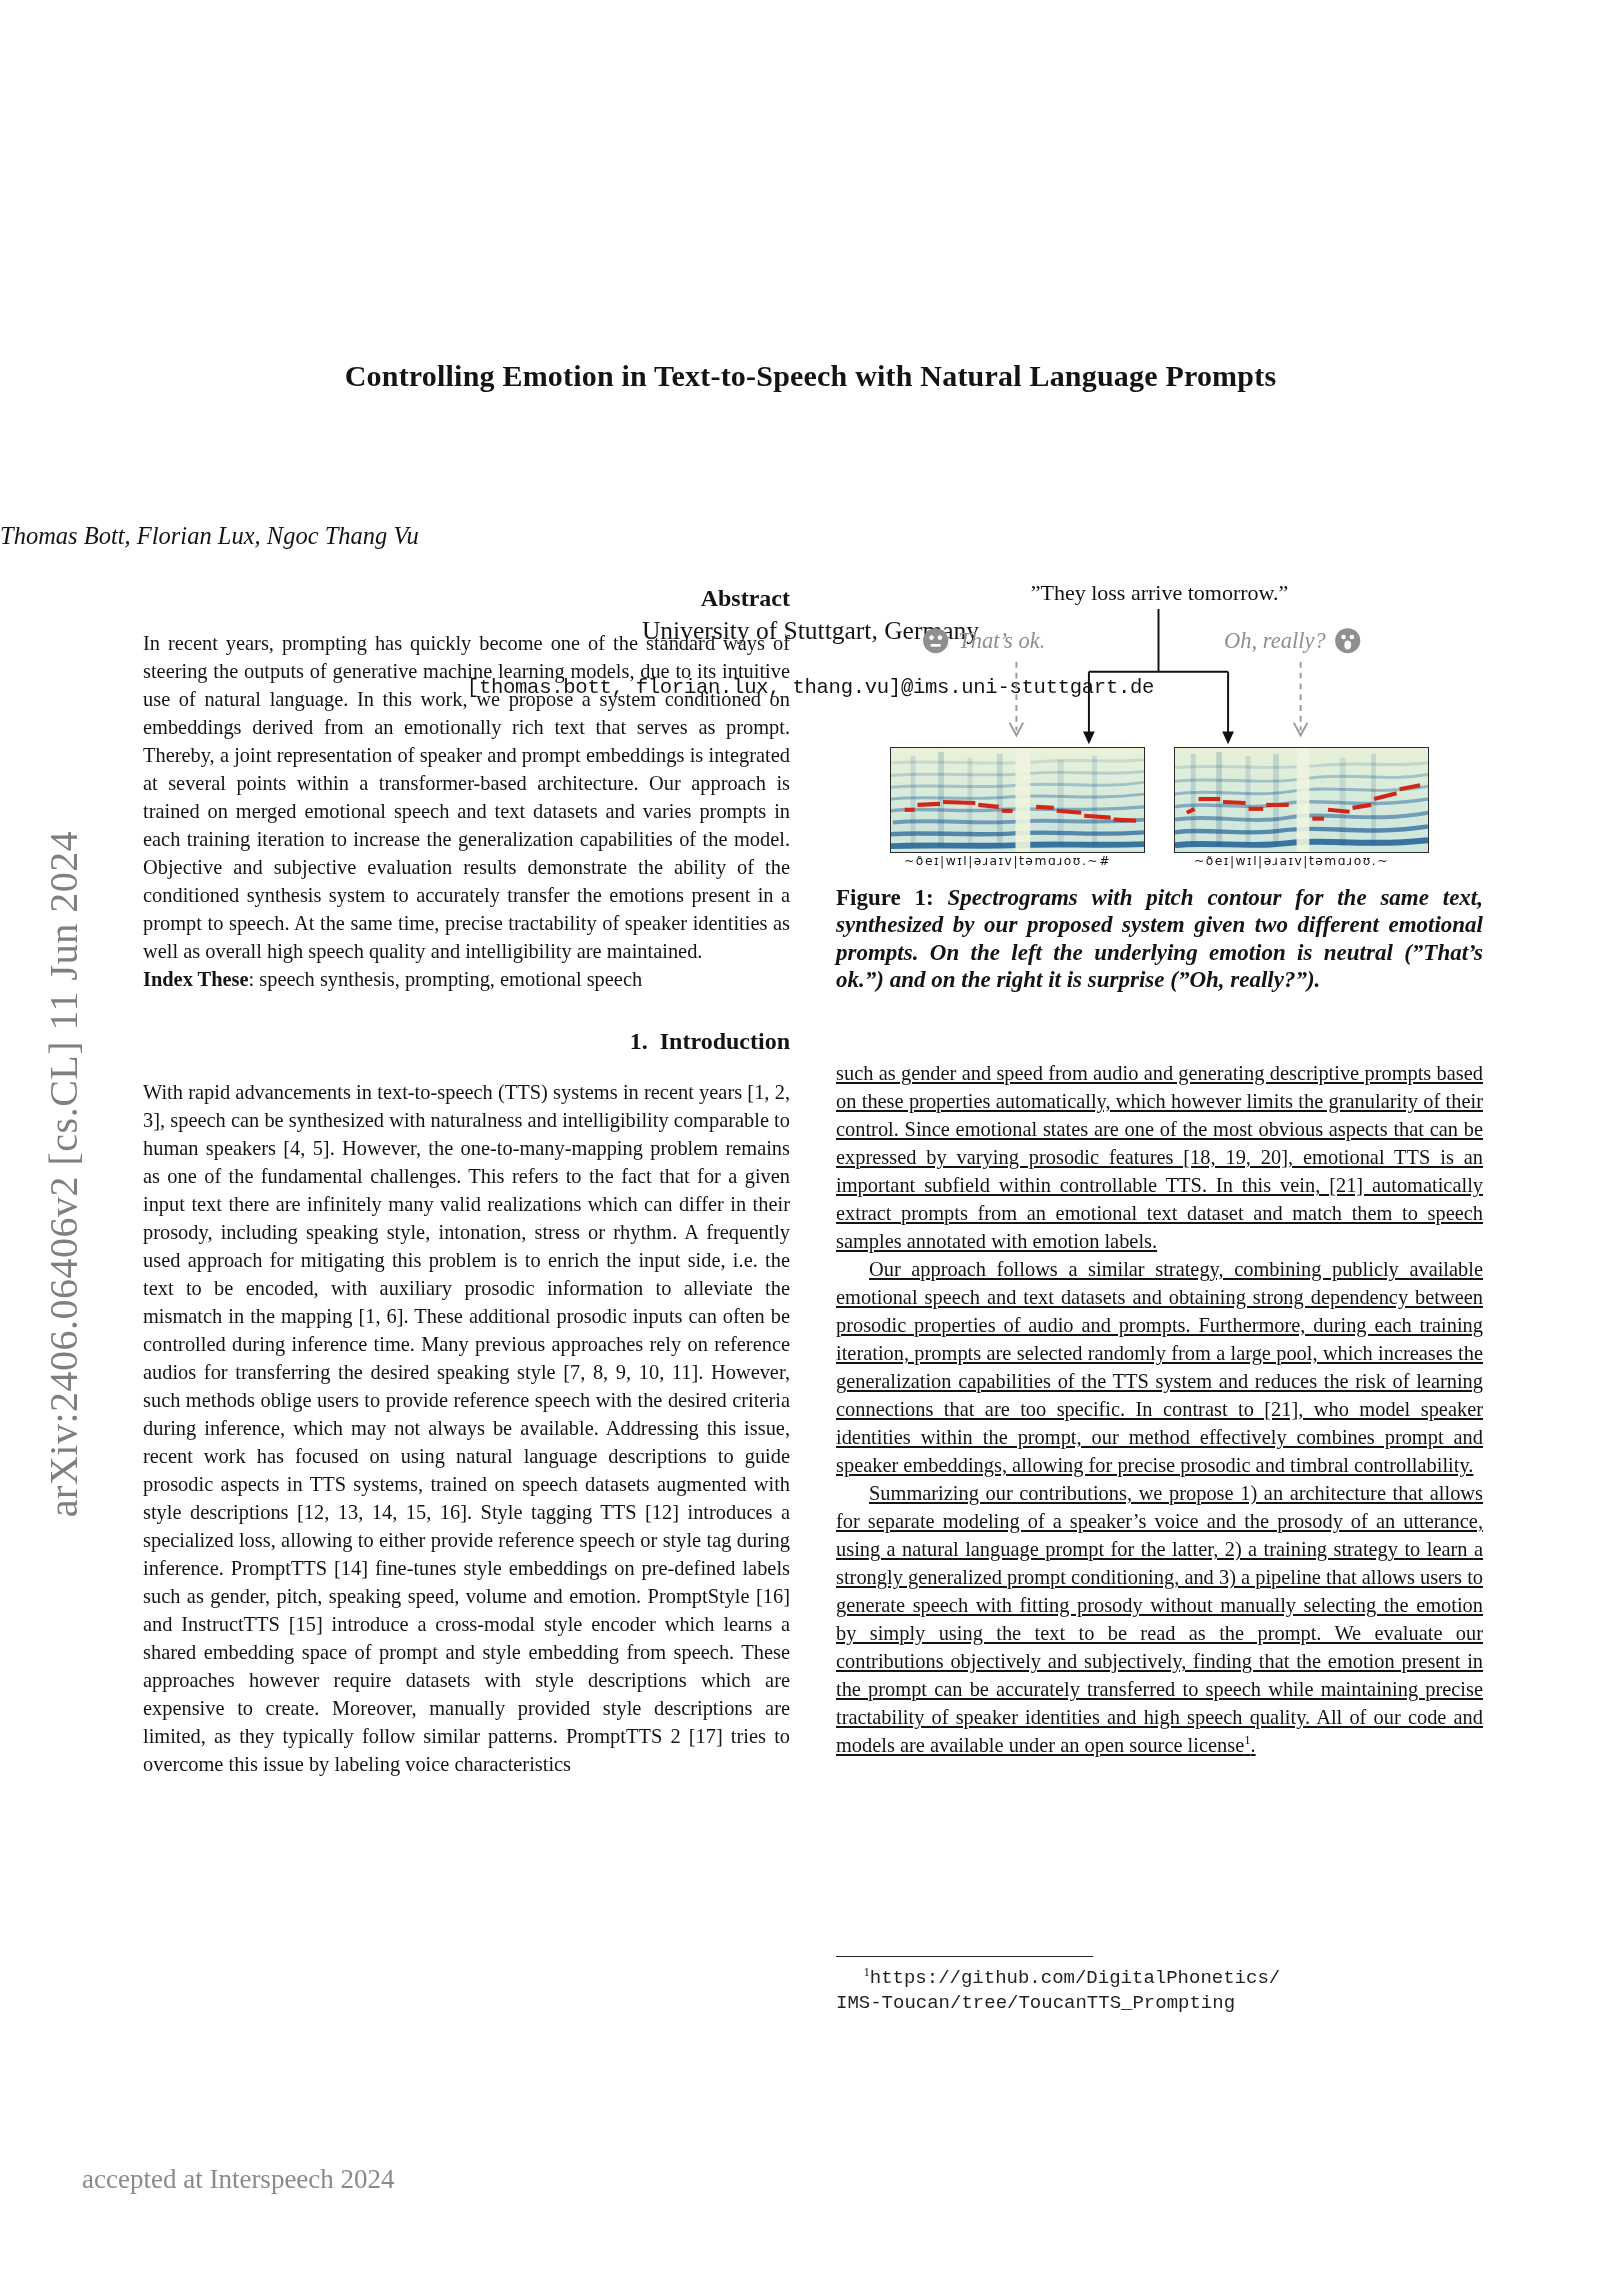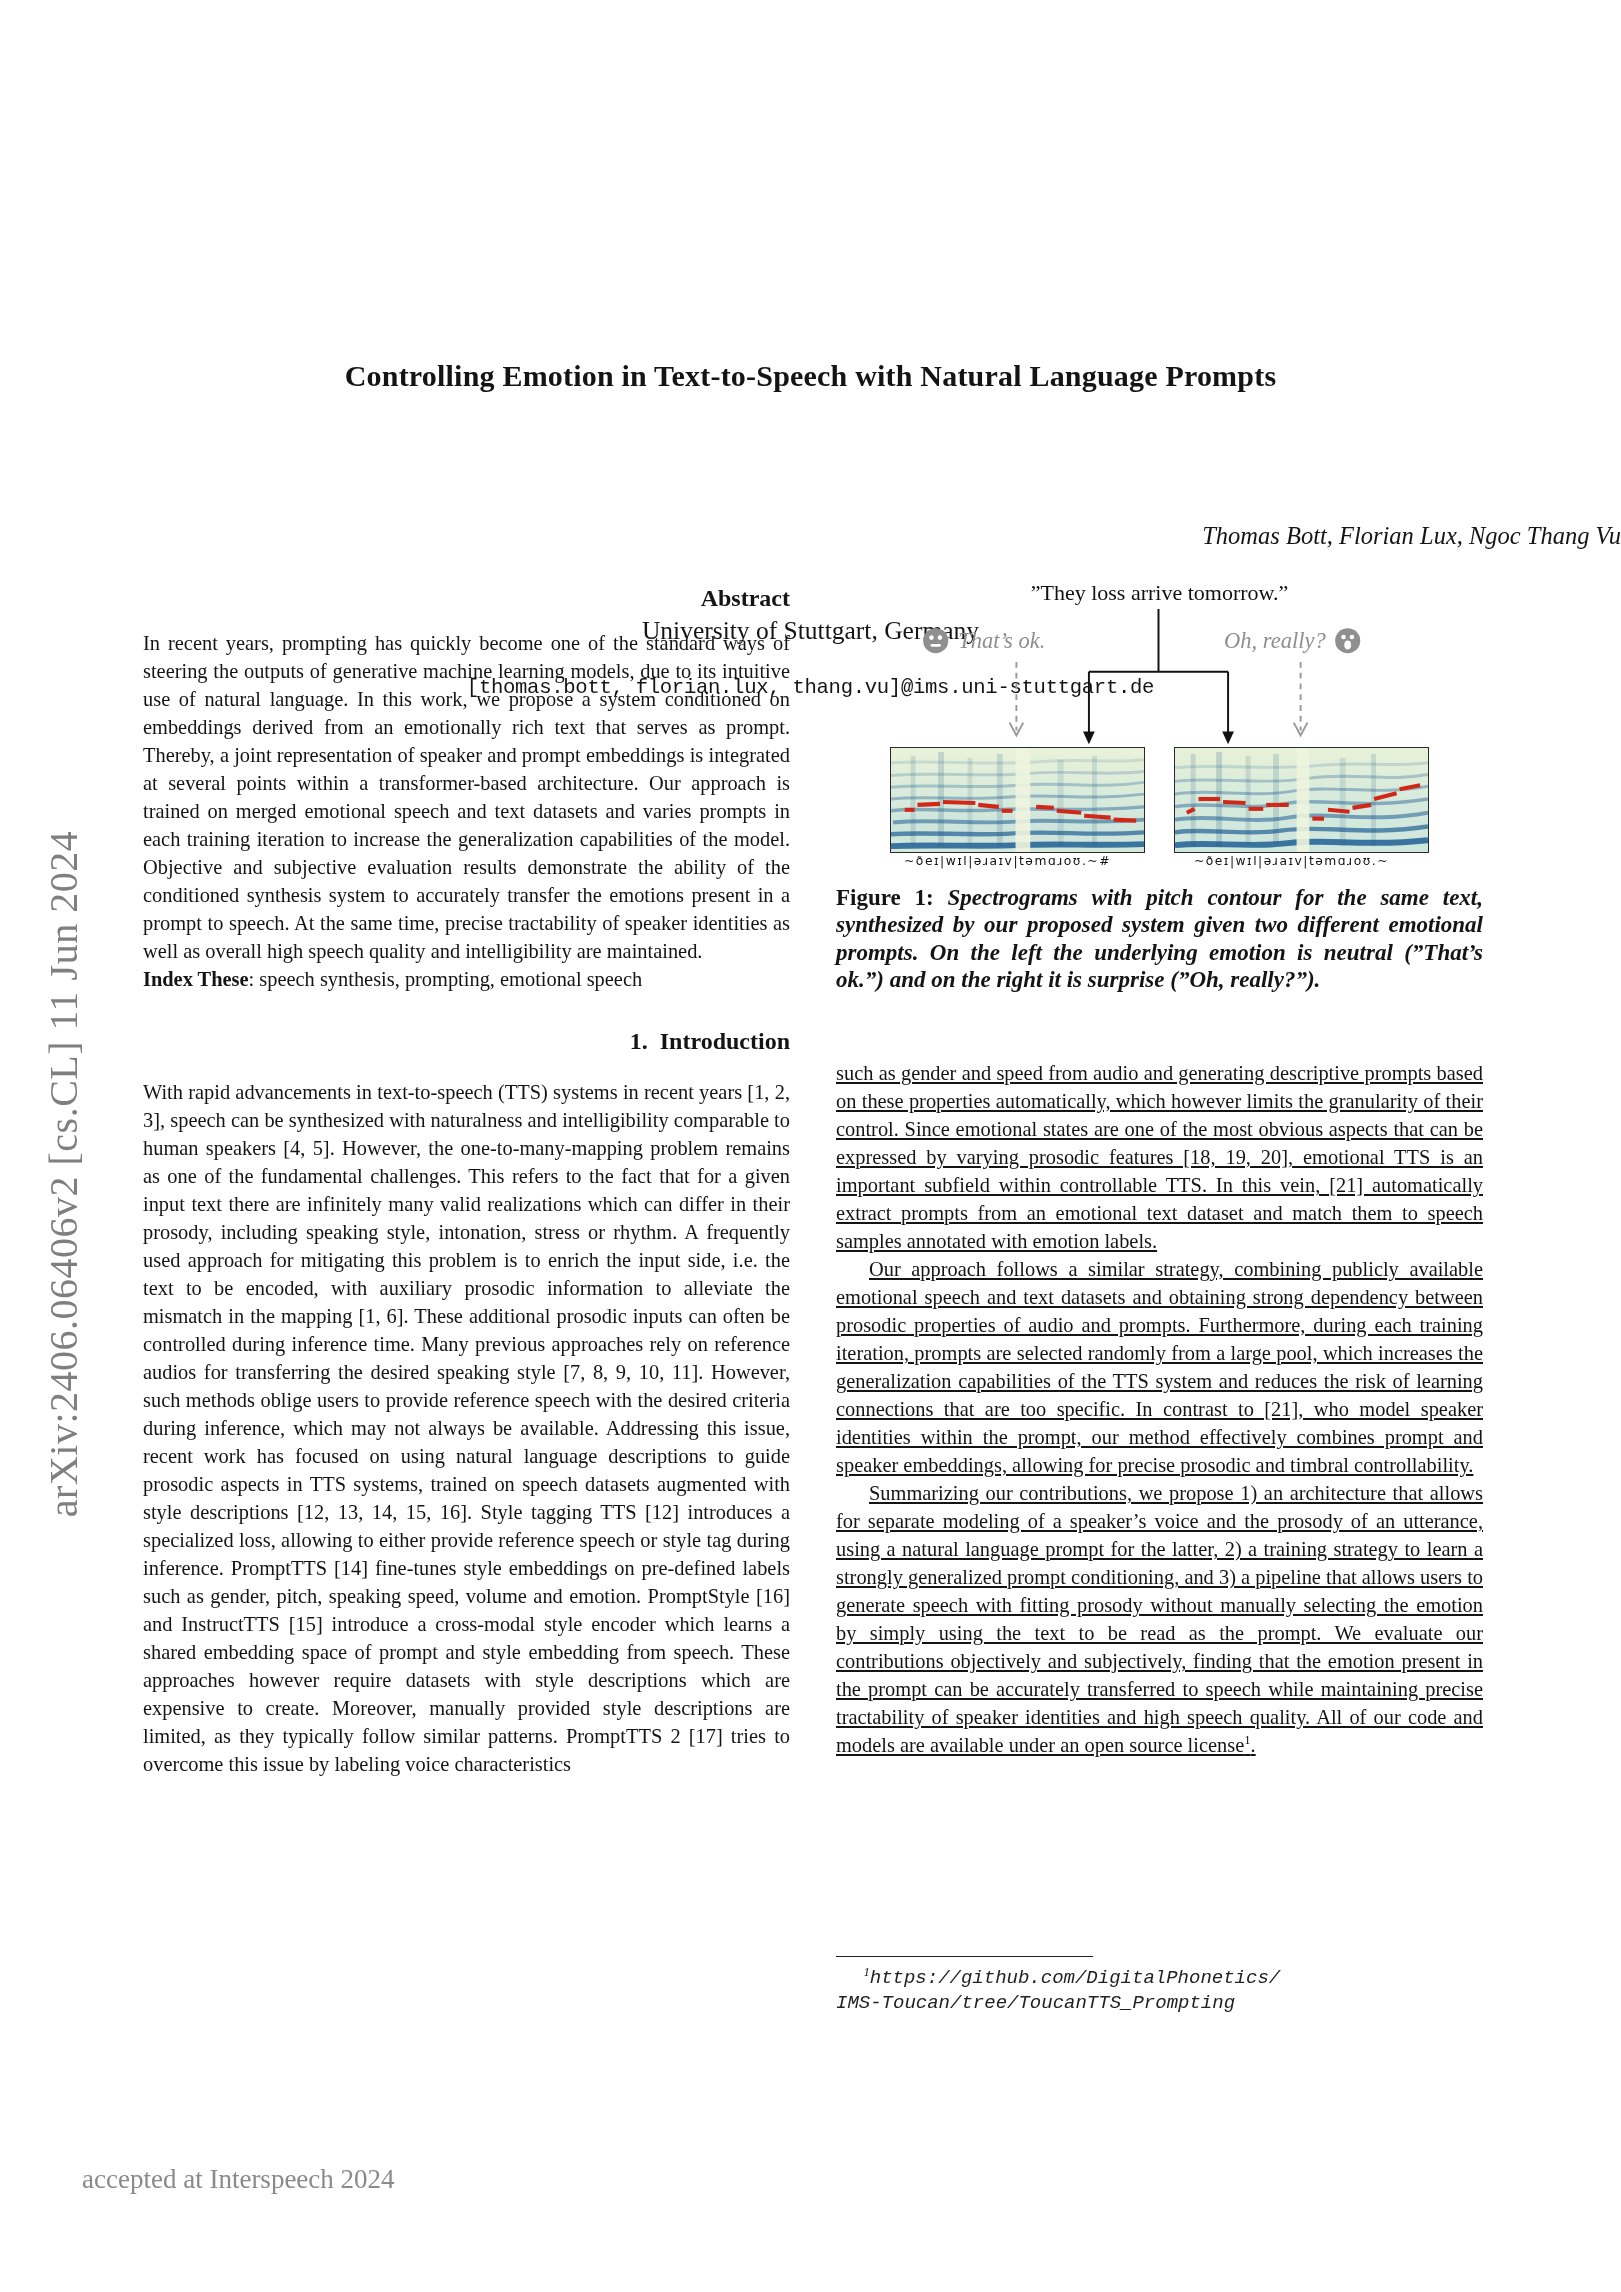--- a/index.html
+++ b/index.html
@@ -2,21 +2,21 @@
 <html><head>
 <meta charset="utf-8">
 <style>
   html,body{margin:0;padding:0;background:#ffffff;}
   .page{position:relative;width:1621px;height:2293px;background:#ffffff;overflow:hidden;
         font-family:"Liberation Serif",serif;color:#141414;}
 
   
   .title{position:absolute;top:359px;left:0;width:100%;text-align:center;
          font-size:30px;font-weight:bold;letter-spacing:0.2px;}
-  .authors{position:absolute;top:522px;left:0;width:100%;text-align:right;
+  .authors{position:absolute;top:522px;left:0;width:100%;text-align:left;
            font-size:24.5px;font-style:italic;}
   .affiliation{position:absolute;top:616px;left:0;width:100%;text-align:center;font-size:25.5px;}
   .email{position:absolute;top:676px;left:0;width:100%;text-align:center;
          font-family:"Liberation Mono",monospace;font-size:20.6px;letter-spacing:-0.3px;}
 
   
   .col{position:absolute;width:647px;font-size:20.4px;line-height:28px;text-align:justify;}
   .col-left{left:143px;top:584px;}
   .col-right-body{left:836px;top:1059px;text-decoration:underline;}
   .sec-heading{text-align:right;font-size:24px;font-weight:bold;margin:0;}
@@ -37,21 +37,21 @@
   .spec svg.specgram{display:block;width:253px;height:104px;border:1px solid #2a2a2a;}
   .spec-left{left:54px;top:167px;}
   .spec-right{left:338px;top:167px;}
   .phonemes{margin-top:1px;text-align:center;font-family:"DejaVu Sans",sans-serif;
             font-size:12.3px;letter-spacing:1.5px;color:#111;white-space:nowrap;}
   .caption{position:absolute;left:836px;top:884px;width:647px;font-size:23px;
            line-height:27.4px;text-align:justify;font-style:italic;font-weight:bold;}
   .caption .cap-label{font-style:normal;}
 
   
-  .footnote{position:absolute;left:836px;top:1956px;width:647px;font-style:italic;}
+  .footnote{position:absolute;left:836px;top:1956px;width:647px;}
   .footnote-rule{width:257px;height:0;border-top:1.6px solid #222;margin-bottom:8.8px;}
   .footnote-text{font-family:"Liberation Mono",monospace;font-size:19px;line-height:25.5px;color:#222;}
   .footnote-text .fn-line1{padding-left:27.4px;}
   .footnote-text sup{font-family:"Liberation Serif",serif;font-size:12.7px;}
 
   
   .arxiv-watermark{position:absolute;left:63px;top:1174px;transform:translate(-50%,-50%) rotate(-90deg);
                    white-space:nowrap;color:#7f7f7f;font-size:40px;letter-spacing:0.5px;}
   .footer-note{position:absolute;left:82px;top:2164px;color:#8a8a8a;font-size:27px;}
 </style>

